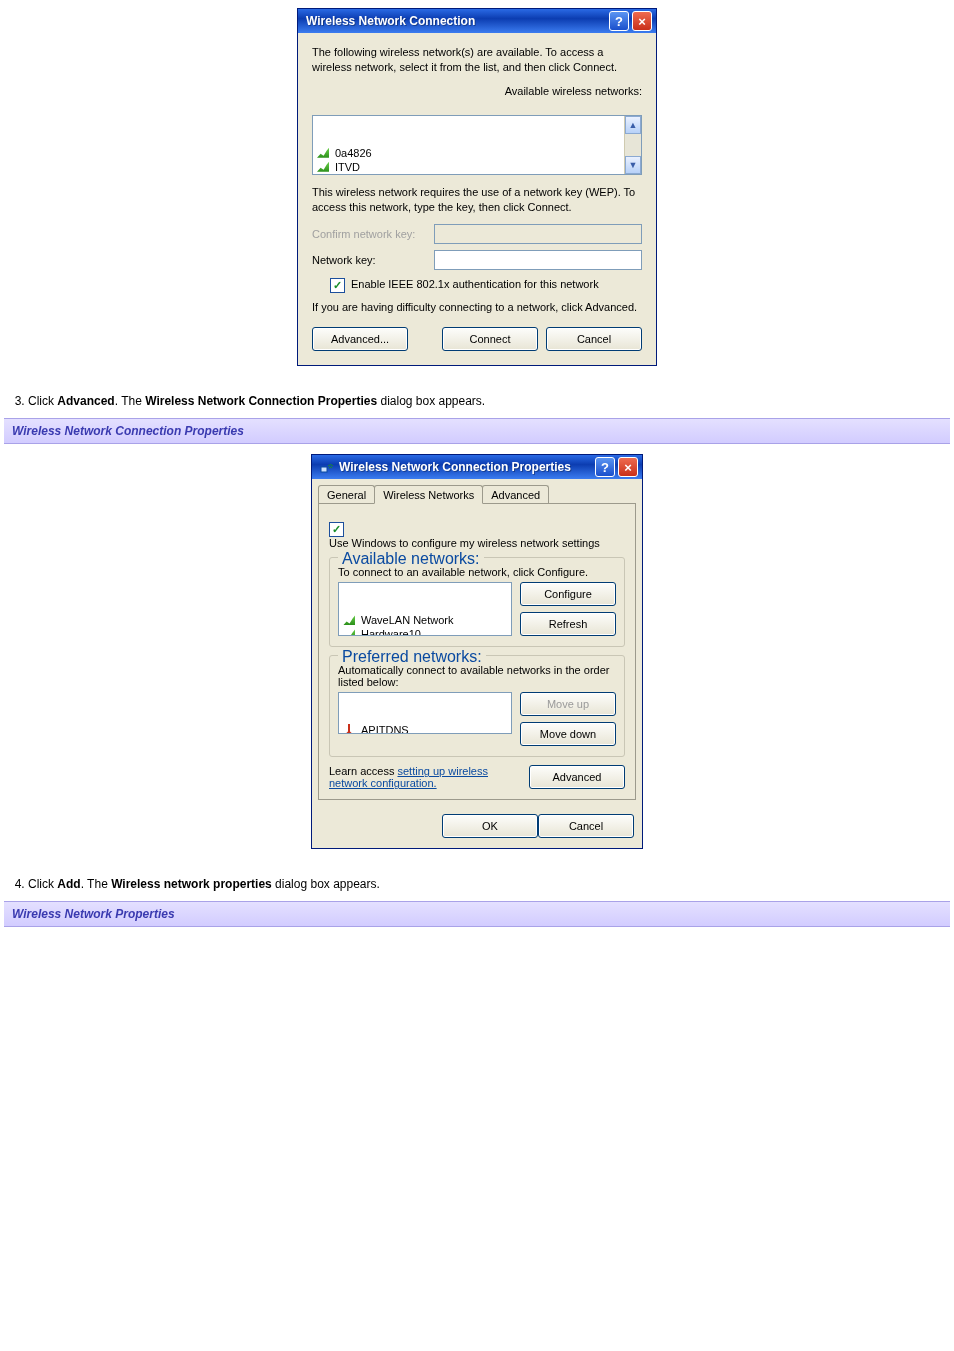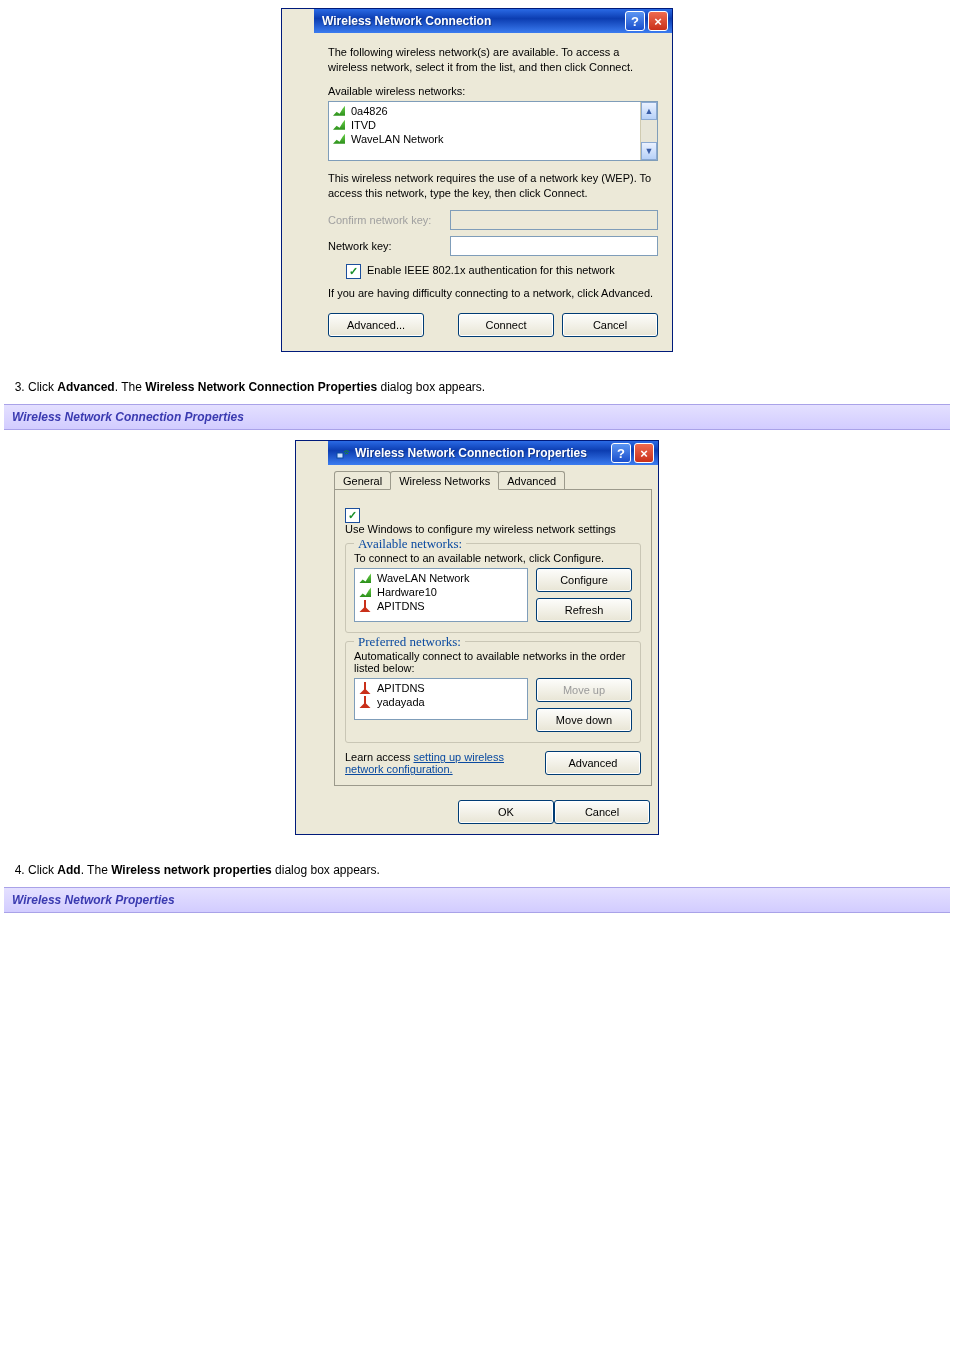--- a/index.html
+++ b/index.html
@@ -17,21 +17,20 @@
   }
 
   
   .dialog-wrap { display: flex; justify-content: center; margin-bottom: 28px; }
   .xp-dialog {
     border: 1px solid #001a7a;
     background: #ece9d8;
     font-family: Tahoma, Arial, sans-serif;
     font-size: 11px;
     color: #000;
-    padding-left: 32px;
   }
   .d1 { width: 358px; }
   .titlebar {
     height: 24px;
     background: linear-gradient(#2a6ae5, #0c3db1 40%, #3b7cf0);
     display: flex; align-items: center;
     padding: 0 4px 0 8px;
     color: #fff;
     font-weight: bold;
   }
@@ -47,30 +46,30 @@
     font-size: 13px;
     line-height: 1;
     color: #fff;
   }
   .help-btn { background: linear-gradient(#5b95f2,#1a4fcc); }
   .close-btn { background: linear-gradient(#ef6b4f,#c9301a); }
 
   .dlg-body { padding: 12px 14px 14px 14px; }
   .intro { margin-bottom: 10px; line-height: 1.35; }
 
-  .label-sm { margin-bottom: 4px; }
+  .label-sm { margin-bottom: 18px; text-align: right; }
 
   .listbox {
     background: #fff;
     border: 1px solid #7f9db9;
     height: 58px;
     position: relative;
     display: flex;
   }
-  .list-inner { flex: 1; overflow: hidden; padding: 2px 2px; }
+  .list-inner { flex: 1; overflow: hidden; padding: 2px 2px; margin-top: 28px; }
   .list-item {
     display: flex; align-items: center;
     padding: 1px 2px;
     font-size: 11px;
   }
   .net-icon {
     width: 12px; height: 10px; margin-right: 6px;
     display: inline-block;
     background: linear-gradient(#6ad04a,#2b8f1a);
     clip-path: polygon(0 100%, 30% 60%, 55% 80%, 80% 30%, 100% 0, 100% 100%);
@@ -180,21 +179,21 @@
   }
   .fieldset {
     border:1px solid #c9c6b5;
     border-radius:3px;
     padding: 8px 8px 10px 8px;
     margin: 4px 0 8px 0;
     position:relative;
   }
   .fieldset .legend {
     position:absolute; top:-8px; left:8px;
-    background:#ece9d8; padding:0 4px; color:#0a4aa0; font-size:13px;font-family:Liberation Serif, serif;
+    background:#ece9d8; padding:0 4px; color:#0a4aa0; font-size:16px;
   }
   .two-col { display:flex; gap:8px; }
   .two-col .listbox { flex:1; height:52px; }
   .side-btns { display:flex; flex-direction:column; gap:6px; }
   .side-btns .xp-button { min-width:74px; }
 
   .d2 .listbox.pref { height:40px; }
   .d2 .row-btns { display:flex; gap:6px; margin-top:8px; }
   .d2 .row-btns .xp-button { min-width:64px; }
   .learn { font-size:11px; margin-top:8px; display:flex; align-items:flex-end; justify-content:space-between;}

